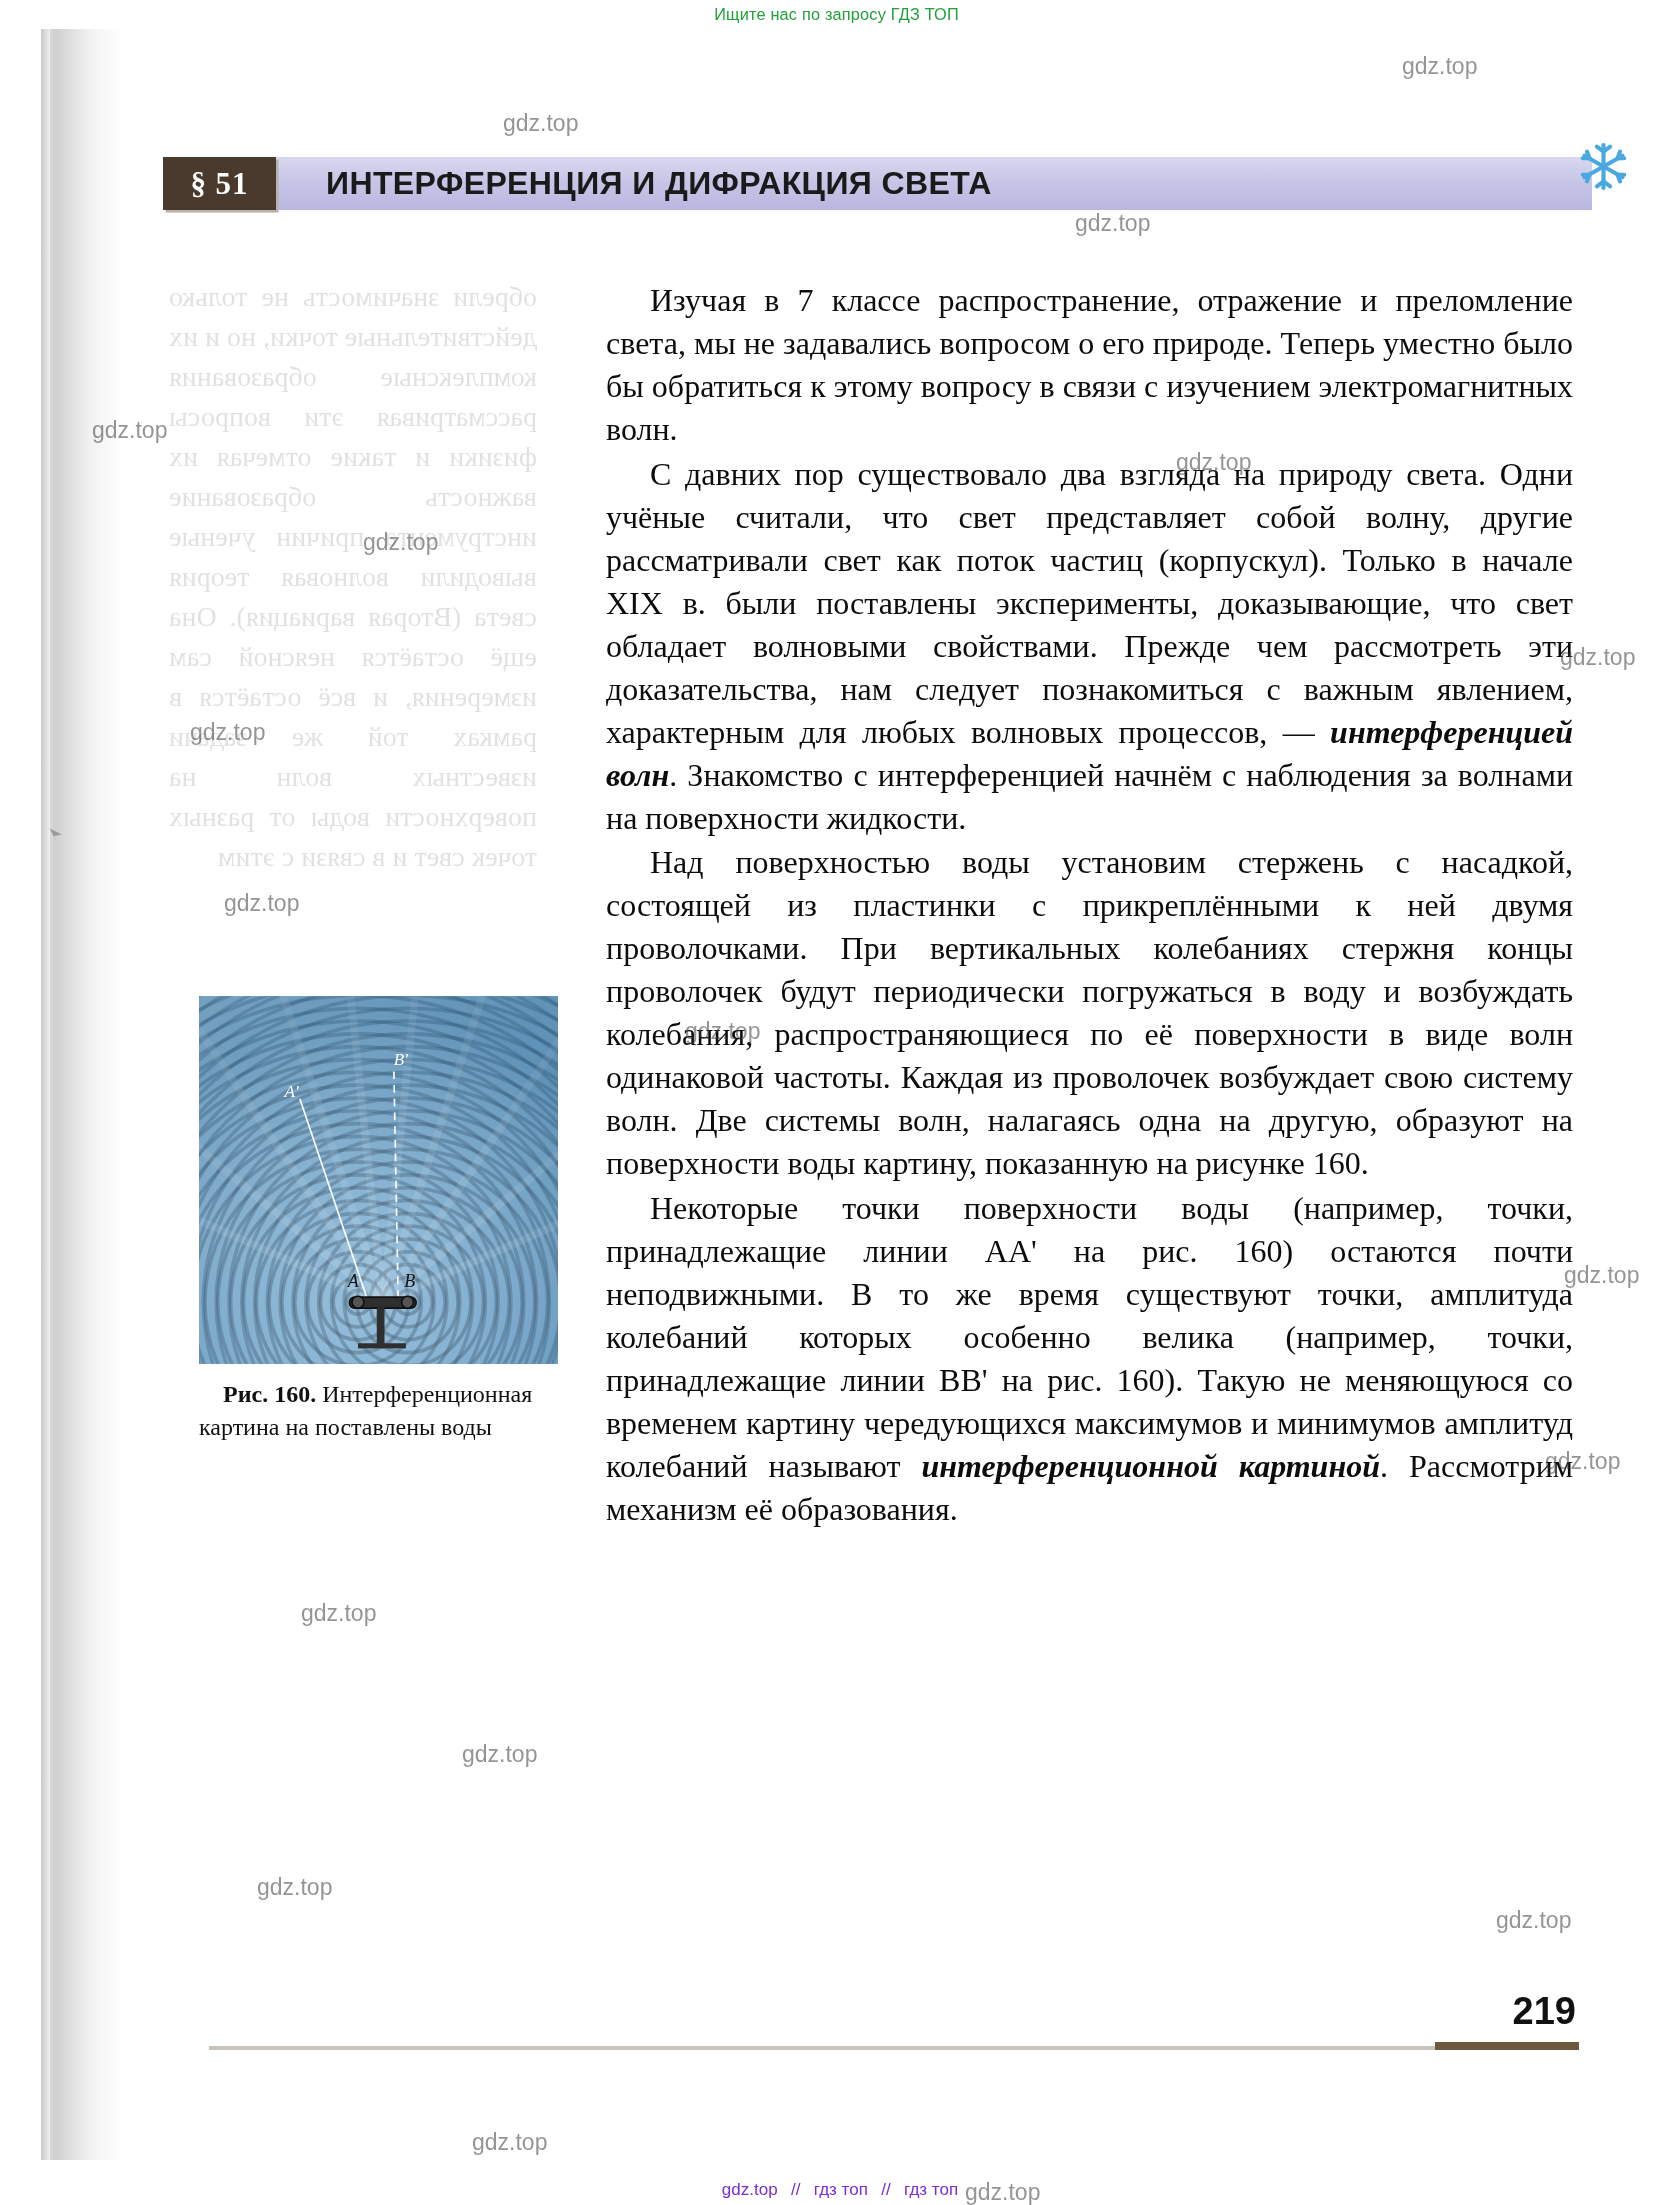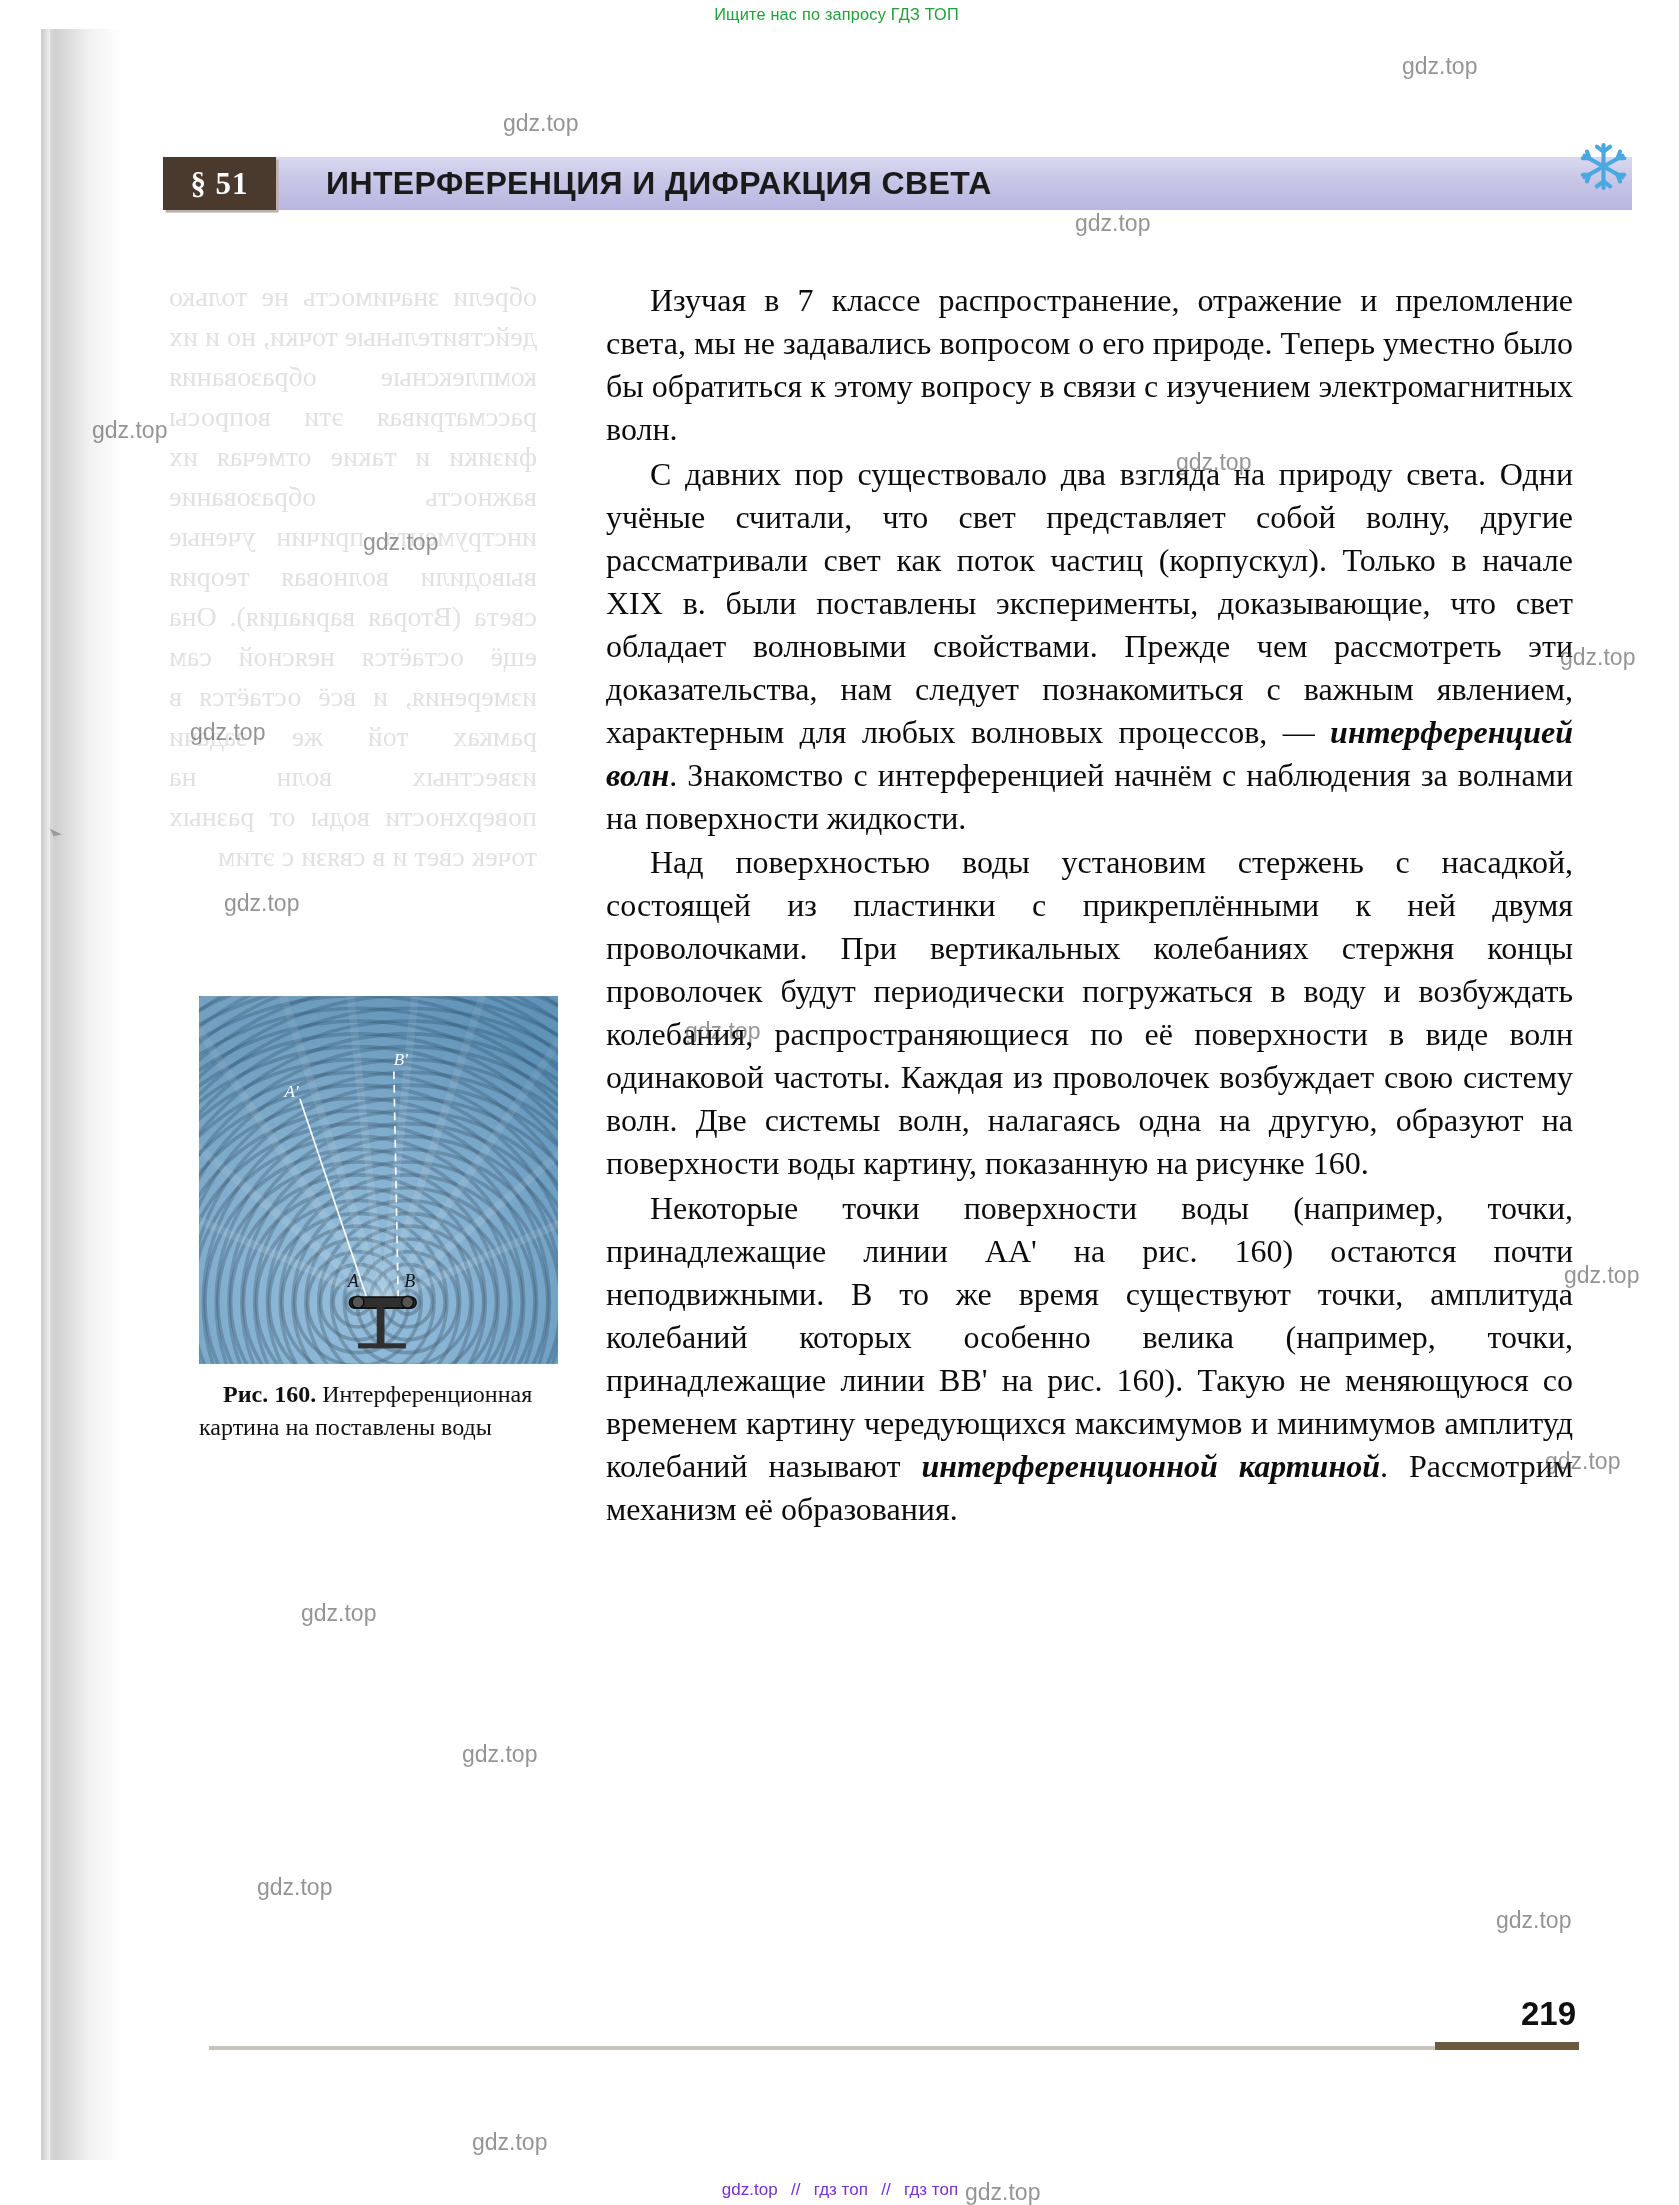--- a/index.html
+++ b/index.html
@@ -53,21 +53,20 @@
     background: linear-gradient(to right,#c9c9c9,#efefef);
   }
 
   
   .section-head {
     position: absolute;
     top: 128px;
     left: 122px;
     width: 1429px;
     height: 53px;
-    padding-left: 40px;
   }
   .sect-num {
     position: absolute;
     left: 0; top: 0;
     width: 113px; height: 53px;
     background: #4a3a2e;
     color: #ffffff;
     font-family: "Liberation Serif", serif;
     font-weight: bold;
     font-size: 31px;
@@ -144,21 +143,21 @@
   }
   .fig-caption b { font-weight: bold; margin-left: 24px; }
 
   
   .page-num {
     position: absolute;
     right: 104px;
     bottom: 127px;
     font-family: "Liberation Sans", sans-serif;
     font-weight: bold;
-    font-size: 33px;
+    font-size: 38px;
     color: #111;
   }
   .page-rule {
     position: absolute;
     right: 101px;
     bottom: 110px;
     width: 144px;
     height: 7.7px;
     background: #6b5a3e;
   }

